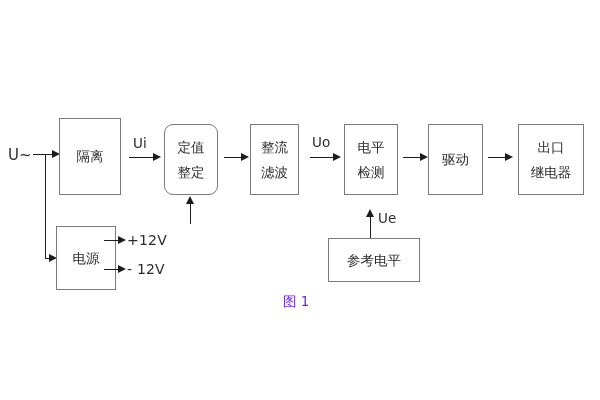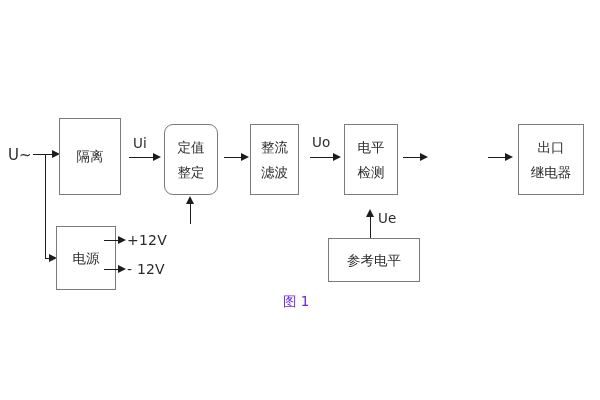--- a/index.html
+++ b/index.html
@@ -121,20 +121,23 @@
   <div class="arrow-r" style="left:333px; top:153px;"></div>
 
   <div class="block two-line" style="left:344px; top:124px; width:54px; height:71px;">
     <span class="line">电平</span>
     <span class="line">检测</span>
   </div>
 
   <div class="wire-h" style="left:403px; top:157px; width:22px;"></div>
   <div class="arrow-r" style="left:420px; top:153px;"></div>
 
+  <div class="block" style="left:428px; top:124px; width:55px; height:71px;">
+    <span class="line">驱动</span>
+  </div>
 
   <div class="wire-h" style="left:488px; top:157px; width:22px;"></div>
   <div class="arrow-r" style="left:505px; top:153px;"></div>
 
   <div class="block two-line" style="left:518px; top:124px; width:66px; height:71px;">
     <span class="line">出口</span>
     <span class="line">继电器</span>
   </div>
 
   <div class="block" style="left:56px; top:226px; width:60px; height:64px;">

